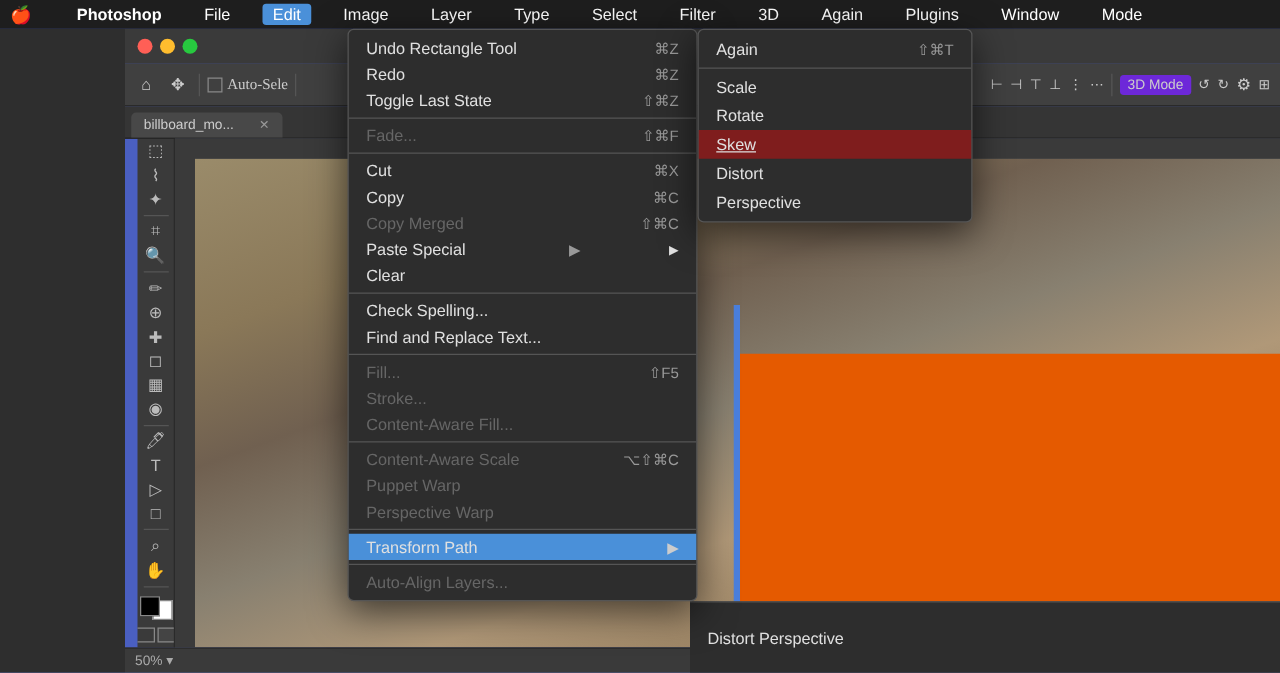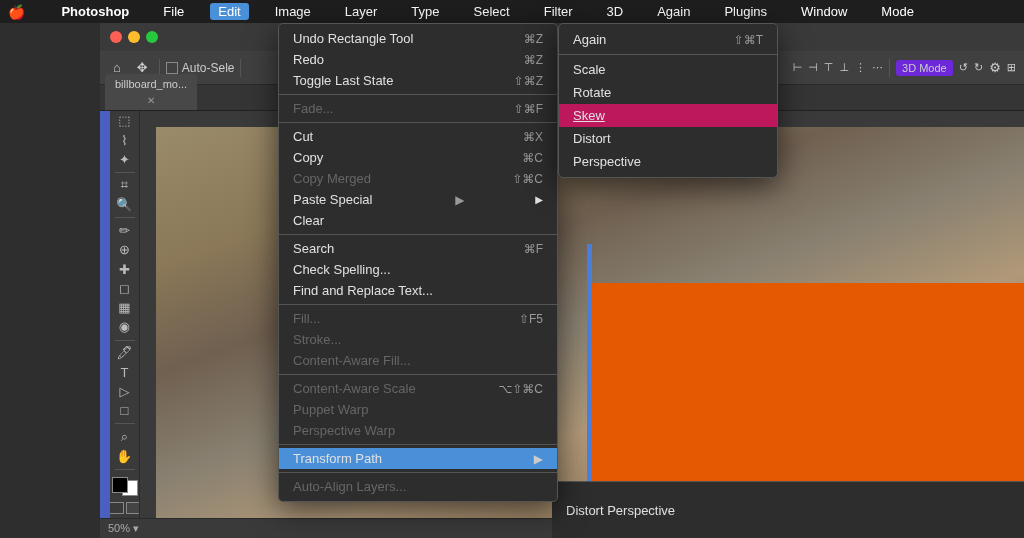--- a/index.html
+++ b/index.html
@@ -140,21 +140,21 @@
     .submenu-item {
       display: flex;
       align-items: center;
       justify-content: space-between;
       padding: 4px 14px;
       font-size: 13px;
       color: #e0e0e0;
       cursor: pointer;
     }
     .submenu-item.highlighted {
-      background: #be185d;
+      background: #7f1d1d;
       text-decoration: underline;
     }
     .submenu-shortcut {
       color: #999;
       font-size: 12px;
     }
   </style>
 </head>
 <body>
 
@@ -218,41 +218,41 @@
   <div class="traffic-light tl-yellow"></div>
   <div class="traffic-light tl-green"></div>
 </div>
 
 <div style="position:absolute;top:51px;left:100px;right:0;height:34px;background:#404040;display:flex;align-items:center;padding:0 8px;gap:6px;border-bottom:1px solid #2a2a2a;">
   <span class="toolbar-icon">⌂</span>
   <span class="toolbar-icon">✥</span>
   <span style="width:1px;height:18px;background:#555;"></span>
   <div style="display:flex;align-items:center;gap:4px;">
     <div style="width:12px;height:12px;border:1px solid #888;background:transparent;"></div>
-    <span style="color:#ccc;font-size:12px;">Auto-Sele</span>
+    <span style="color:#ccc;font-size:12px;font-family:Liberation Serif, serif;">Auto-Sele</span>
   </div>
   <span style="width:1px;height:18px;background:#555;"></span>
   <span style="margin-left:auto;display:flex;align-items:center;gap:6px;">
     <span style="color:#ccc;font-size:11px;">⊢</span>
     <span style="color:#ccc;font-size:11px;">⊣</span>
     <span style="color:#ccc;font-size:11px;">⊤</span>
     <span style="color:#ccc;font-size:11px;">⊥</span>
     <span style="color:#ccc;font-size:11px;">⋮</span>
     <span style="color:#ccc;font-size:11px;">⋯</span>
     <span style="width:1px;height:18px;background:#555;display:inline-block;"></span>
     <span style="padding:2px 6px;background:#6d28d9;border-radius:3px;font-size:11px;color:#ccc;">3D Mode</span>
     <span style="color:#ccc;font-size:11px;">↺</span>
     <span style="color:#ccc;font-size:11px;">↻</span>
     <span style="color:#ccc;font-size:13px;">⚙</span>
     <span style="color:#ccc;font-size:11px;">⊞</span>
   </span>
 </div>
 
 <div style="position:absolute;top:85px;left:100px;right:0;height:26px;background:#353535;display:flex;align-items:flex-end;padding:0 5px;border-bottom:1px solid #222;">
-  <div style="display:flex;align-items:center;padding:4px 10px;background:#484848;border-radius:4px 4px 0 0;font-size:11px;color:#ccc;cursor:pointer;gap:5px;flex-direction:column;">
+  <div style="display:flex;align-items:center;padding:4px 10px;background:#484848;border-radius:4px 4px 0 0;font-size:11px;color:#ccc;cursor:pointer;gap:20px;">
     <span>billboard_mo...</span>
     <span style="font-size:10px;color:#999;">✕</span>
   </div>
 </div>
 
 <div style="position:absolute;top:111px;left:140px;right:0;bottom:20px;background:#646464;overflow:hidden;">
 
   <div style="position:absolute;top:0;left:0;right:0;height:16px;background:#3a3a3a;z-index:2;"></div>
 
   <div style="position:absolute;top:0;left:0;width:16px;bottom:0;background:#3a3a3a;z-index:2;"></div>
@@ -302,24 +302,20 @@
   </div>
   <div class="menu-item has-sub">
     <span>Paste Special</span>
     <span class="menu-shortcut">▶</span>
   </div>
   <div class="menu-item">
     <span>Clear</span>
   </div>
   <div class="menu-divider"></div>
   <div class="menu-item">
-    <span>Search</span>
-    <span class="menu-shortcut">⌘F</span>
-  </div>
-  <div class="menu-item">
     <span>Check Spelling...</span>
   </div>
   <div class="menu-item">
     <span>Find and Replace Text...</span>
   </div>
   <div class="menu-divider"></div>
   <div class="menu-item disabled">
     <span>Fill...</span>
     <span class="menu-shortcut">⇧F5</span>
   </div>

